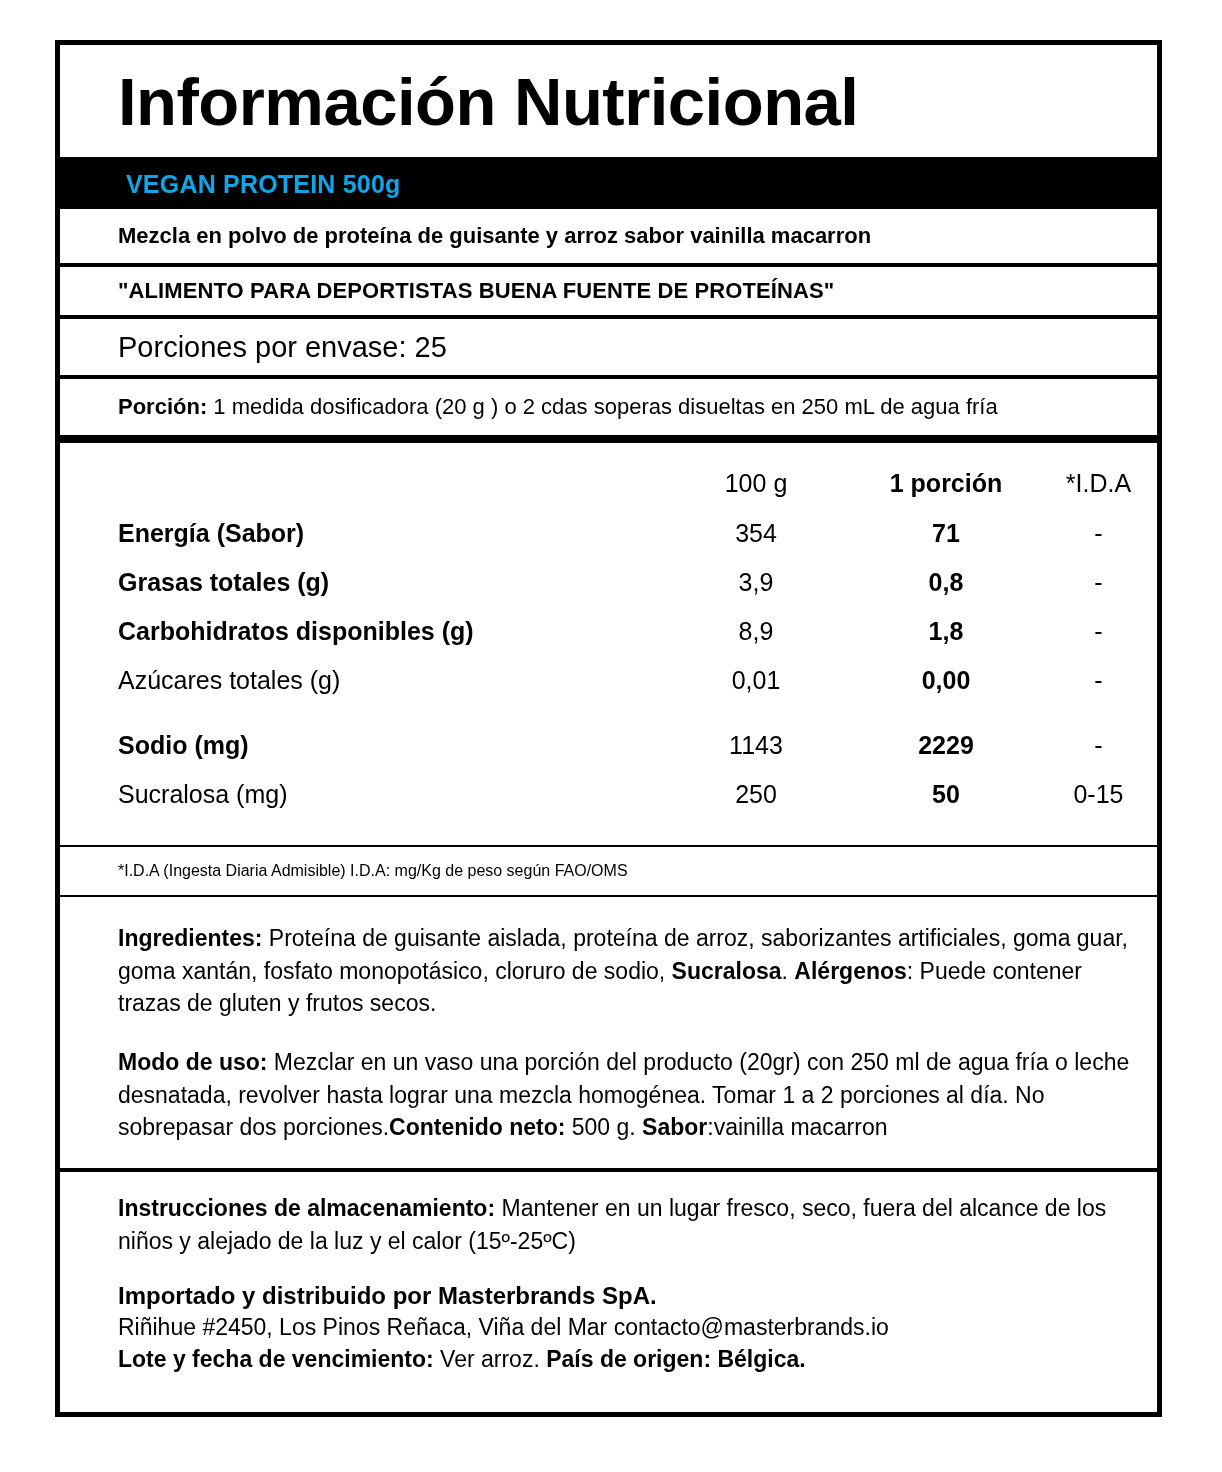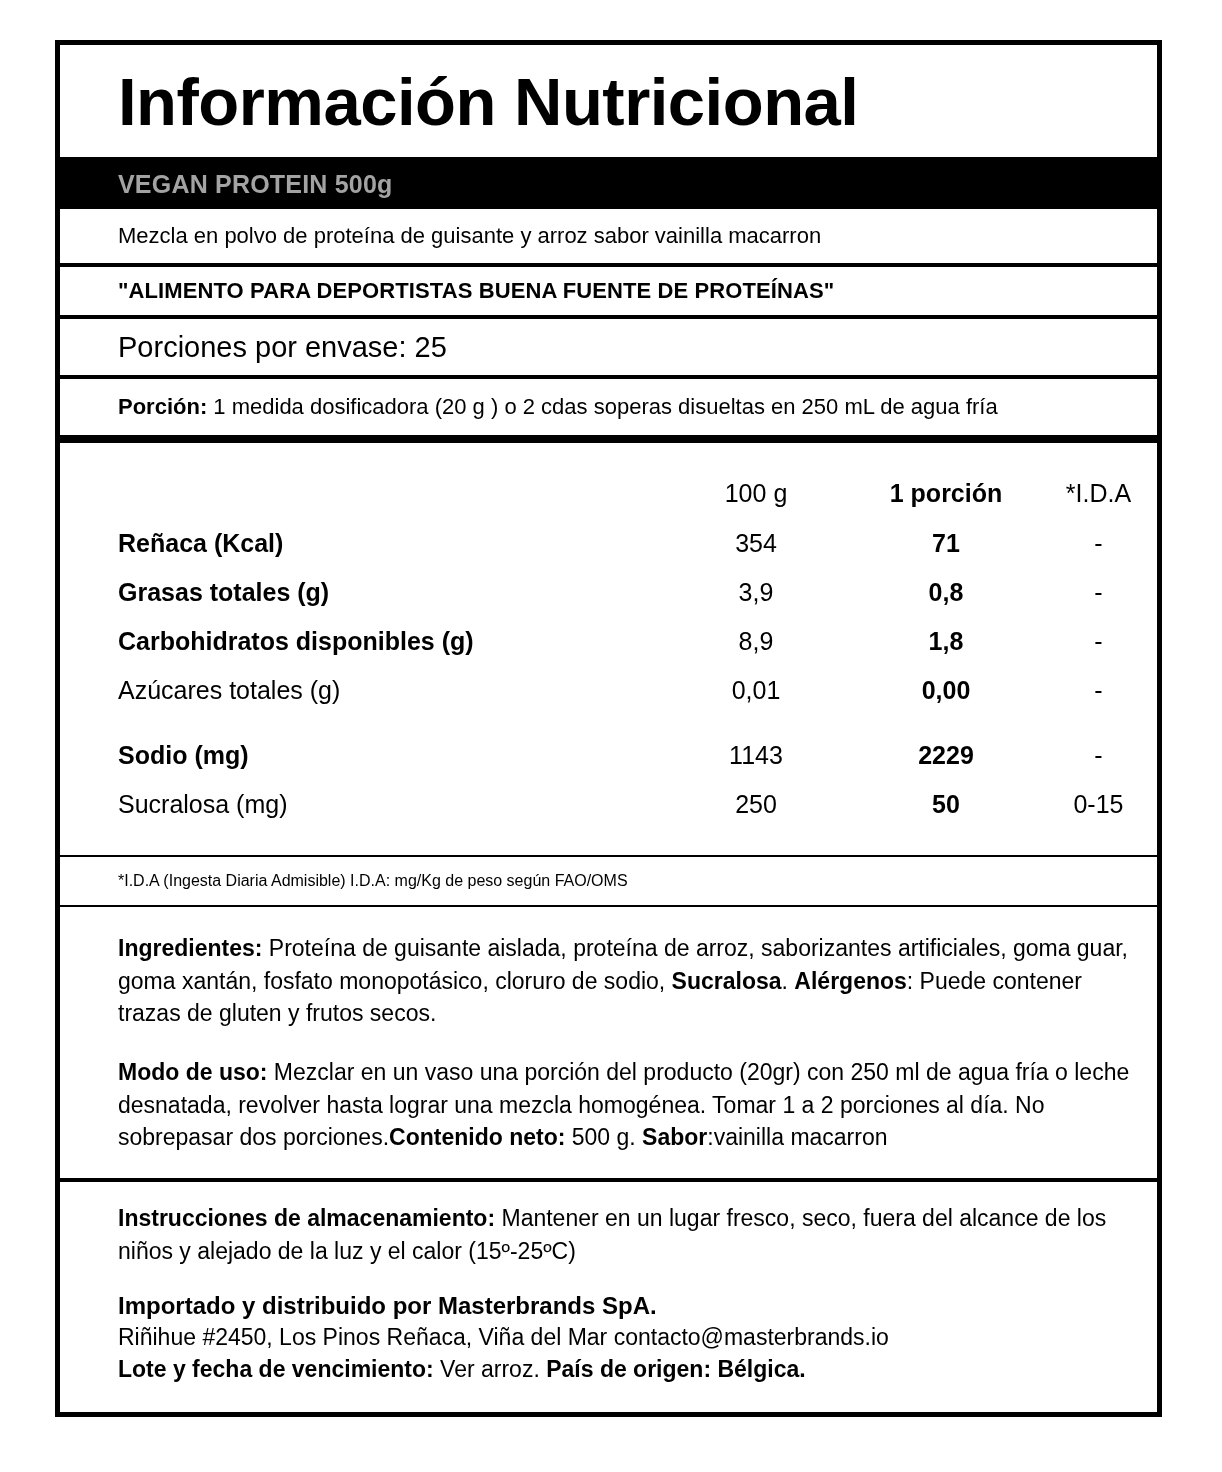--- a/index.html
+++ b/index.html
@@ -51,35 +51,36 @@
   }
 
   
   .product-band {
     background: #000000;
     height: 50px;
     display: flex;
     align-items: center;
   }
   .product-band .product-name {
-    color: #a3a3a3;
+    color: #0ea5e9;
     font-size: 25px;
     font-weight: 700;
     letter-spacing: 0.2px;
+    margin-left: 8px;
   }
 
   
   .desc-row {
     height: 54px;
     display: flex;
     align-items: center;
   }
   .desc-row .desc-text {
     font-size: 22px;
-    font-weight: 400;
+    font-weight: 700;
   }
 
   
   .claim-row {
     height: 48px;
     display: flex;
     align-items: center;
   }
   .claim-row .claim-text {
     font-size: 22px;
@@ -105,21 +106,21 @@
     align-items: center;
   }
   .portion-row .portion-text {
     font-size: 22px;
     font-weight: 400;
   }
   .portion-row .portion-text b { font-weight: 700; }
 
   
   .nutri-block {
-    padding-top: 24px;
+    padding-top: 14px;
     padding-bottom: 26px;
   }
   table.nutri {
     width: 100%;
     border-collapse: collapse;
     table-layout: fixed;
   }
   table.nutri col.c-label { width: 600px; }
   table.nutri col.c-100g  { width: 192px; }
   table.nutri col.c-port  { width: 188px; }
@@ -243,21 +244,21 @@
       <thead>
         <tr>
           <th class="h-label"></th>
           <th class="h-100g">100 g</th>
           <th class="h-port">1 porción</th>
           <th class="h-ida">*I.D.A</th>
         </tr>
       </thead>
       <tbody>
         <tr class="bold-row">
-          <td class="n-label">Reñaca (Kcal)</td>
+          <td class="n-label">Energía (Sabor)</td>
           <td class="n-100g">354</td>
           <td class="n-port">71</td>
           <td class="n-ida">-</td>
         </tr>
         <tr class="bold-row">
           <td class="n-label">Grasas totales (g)</td>
           <td class="n-100g">3,9</td>
           <td class="n-port">0,8</td>
           <td class="n-ida">-</td>
         </tr>

